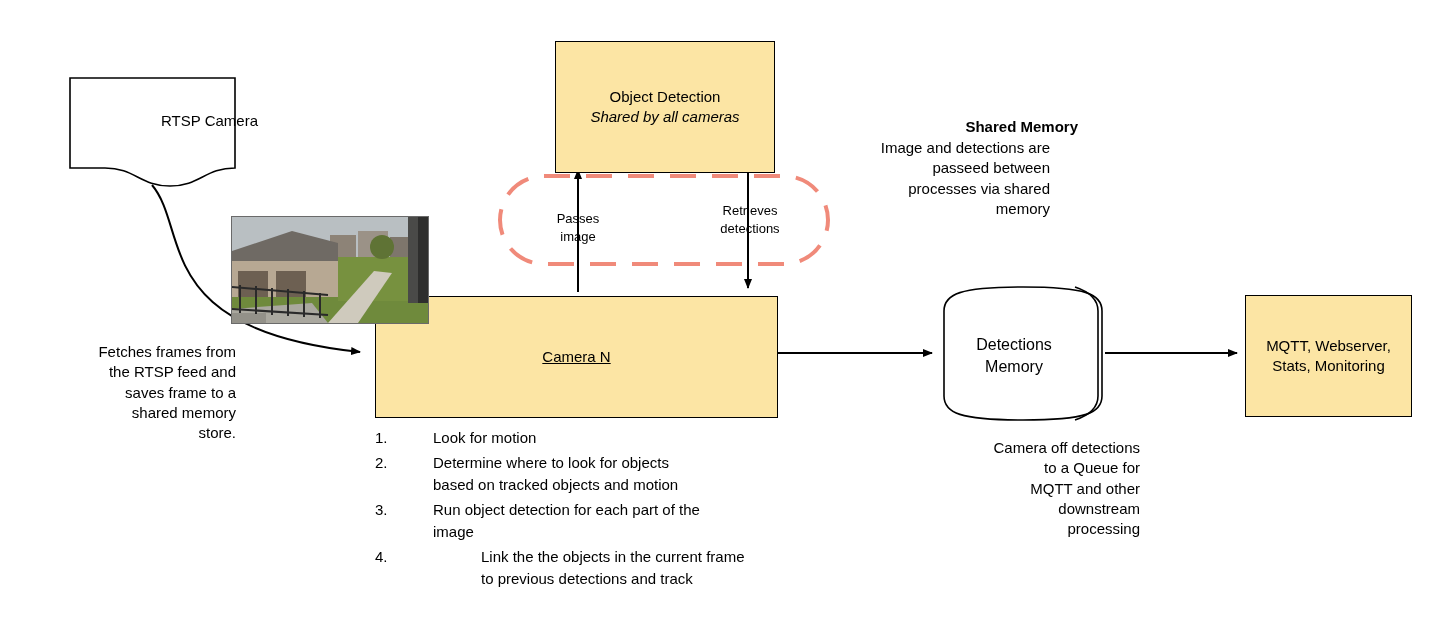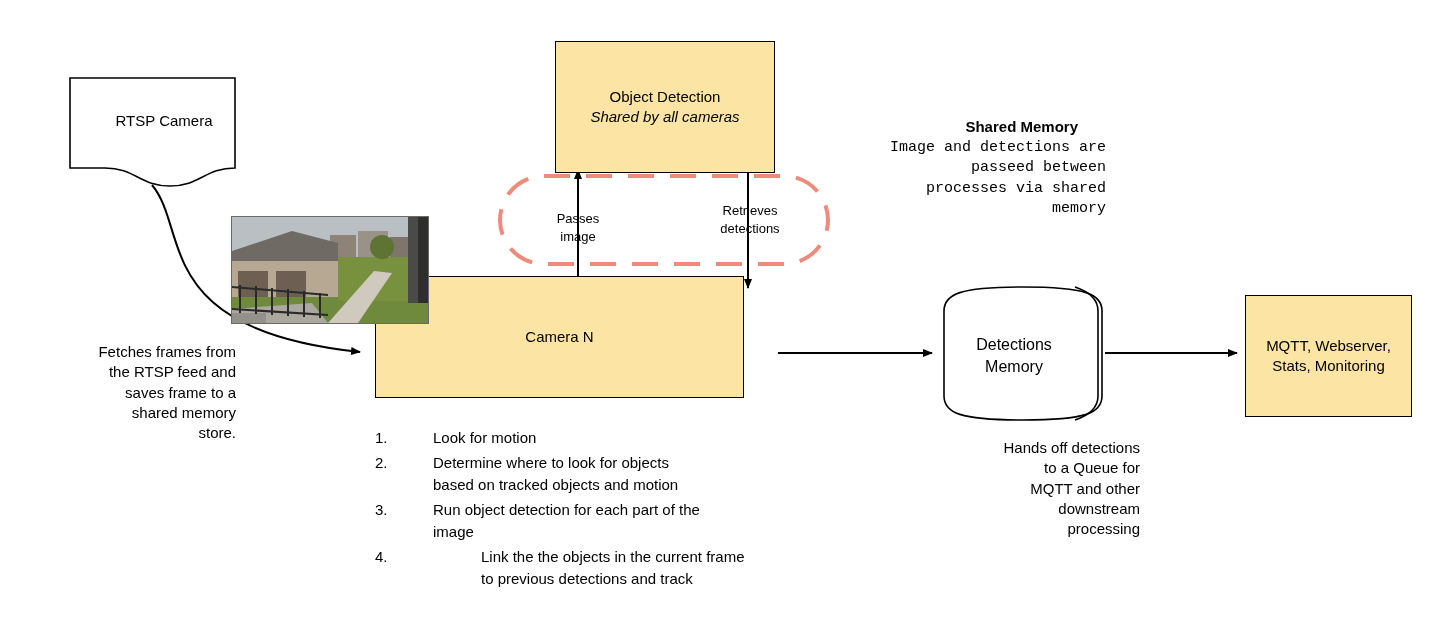--- a/index.html
+++ b/index.html
@@ -112,30 +112,30 @@
 
     <path d="M 70,78 L 235,78 L 235,168 C 205,168 200,186 170,186 C 140,186 135,168 105,168 L 70,168 Z" fill="#ffffff" stroke="#000000" stroke-width="1.6"></path>
 
     <g>
       <path d="M 944,311 C 944,294 960,287 1023,287 C 1086,287 1102,294 1102,311
                L 1102,396 C 1102,413 1086,420 1023,420 C 960,420 944,413 944,396 Z" fill="#ffffff" stroke="#000000" stroke-width="1.6"></path>
       <path d="M 1075,287 C 1090,292 1098,300 1098,311 L 1098,396 C 1098,407 1090,415 1075,420" fill="none" stroke="#000000" stroke-width="1.6"></path>
     </g>
   </svg>
 
-  <div class="node" style="left:70px; top:112px; width:188px; text-align:center; font-size:15px;">
+  <div class="node" style="left:70px; top:112px; width:188px; text-align:right; font-size:15px;">
     <span>RTSP Camera</span>
   </div>
 
   <div class="node box" style="left:555px; top:33px; width:220px; height:132px;margin-top:8px;">
     <div>Object Detection</div>
     <div class="sub">Shared by all cameras</div>
   </div>
 
-  <div class="node box" style="left:375px; top:276px; width:369px; height:122px;">
+  <div class="node box" style="left:375px; top:296px; width:403px; height:122px;text-decoration:underline;">
     <div>Camera N</div>
   </div>
 
   <div class="thumb" style="left:231px; top:216px; width:196px; height:106px;">
     <svg width="196" height="106" viewBox="0 0 196 106">
 
       <rect x="0" y="0" width="196" height="48" fill="#b9bfc2"></rect>
 
       <rect x="98" y="18" width="26" height="22" fill="#8d8377"></rect>
       <rect x="126" y="14" width="30" height="26" fill="#9b9287"></rect>
@@ -174,37 +174,37 @@
     </svg>
   </div>
 
   <div class="dash-label" style="left:518px; top:210px; width:120px;">Passes
 image</div>
 
   <div class="dash-label" style="left:690px; top:202px; width:120px;">Retrieves
 detections</div>
 
   <div class="text-block bold" style="left:848px; top:117px; width:230px;">Shared Memory</div>
-  <div class="text-block" style="left:876px; top:138px; width:230px;font-family:Liberation Mono, monospace;">Image and detections are
+  <div class="text-block" style="left:820px; top:138px; width:230px;">Image and detections are
 passeed between
 processes via shared
 memory</div>
 
   <div class="text-block" style="left:46px; top:342px; width:190px;">Fetches frames from
 the RTSP feed and
 saves frame to a
 shared memory
 store.</div>
 
   <div class="node" style="left:944px; top:334px; width:140px; text-align:center; line-height:1.35;">
     <div>Detections</div>
     <div>Memory</div>
   </div>
 
-  <div class="text-block" style="left:940px; top:438px; width:200px;">Hands off detections
+  <div class="text-block" style="left:940px; top:438px; width:200px;">Camera off detections
 to a Queue for
 MQTT and other
 downstream
 processing</div>
 
   <div class="node box" style="left:1245px; top:295px; width:167px; height:122px;">
     <div>MQTT, Webserver,</div>
     <div>Stats, Monitoring</div>
   </div>
 

